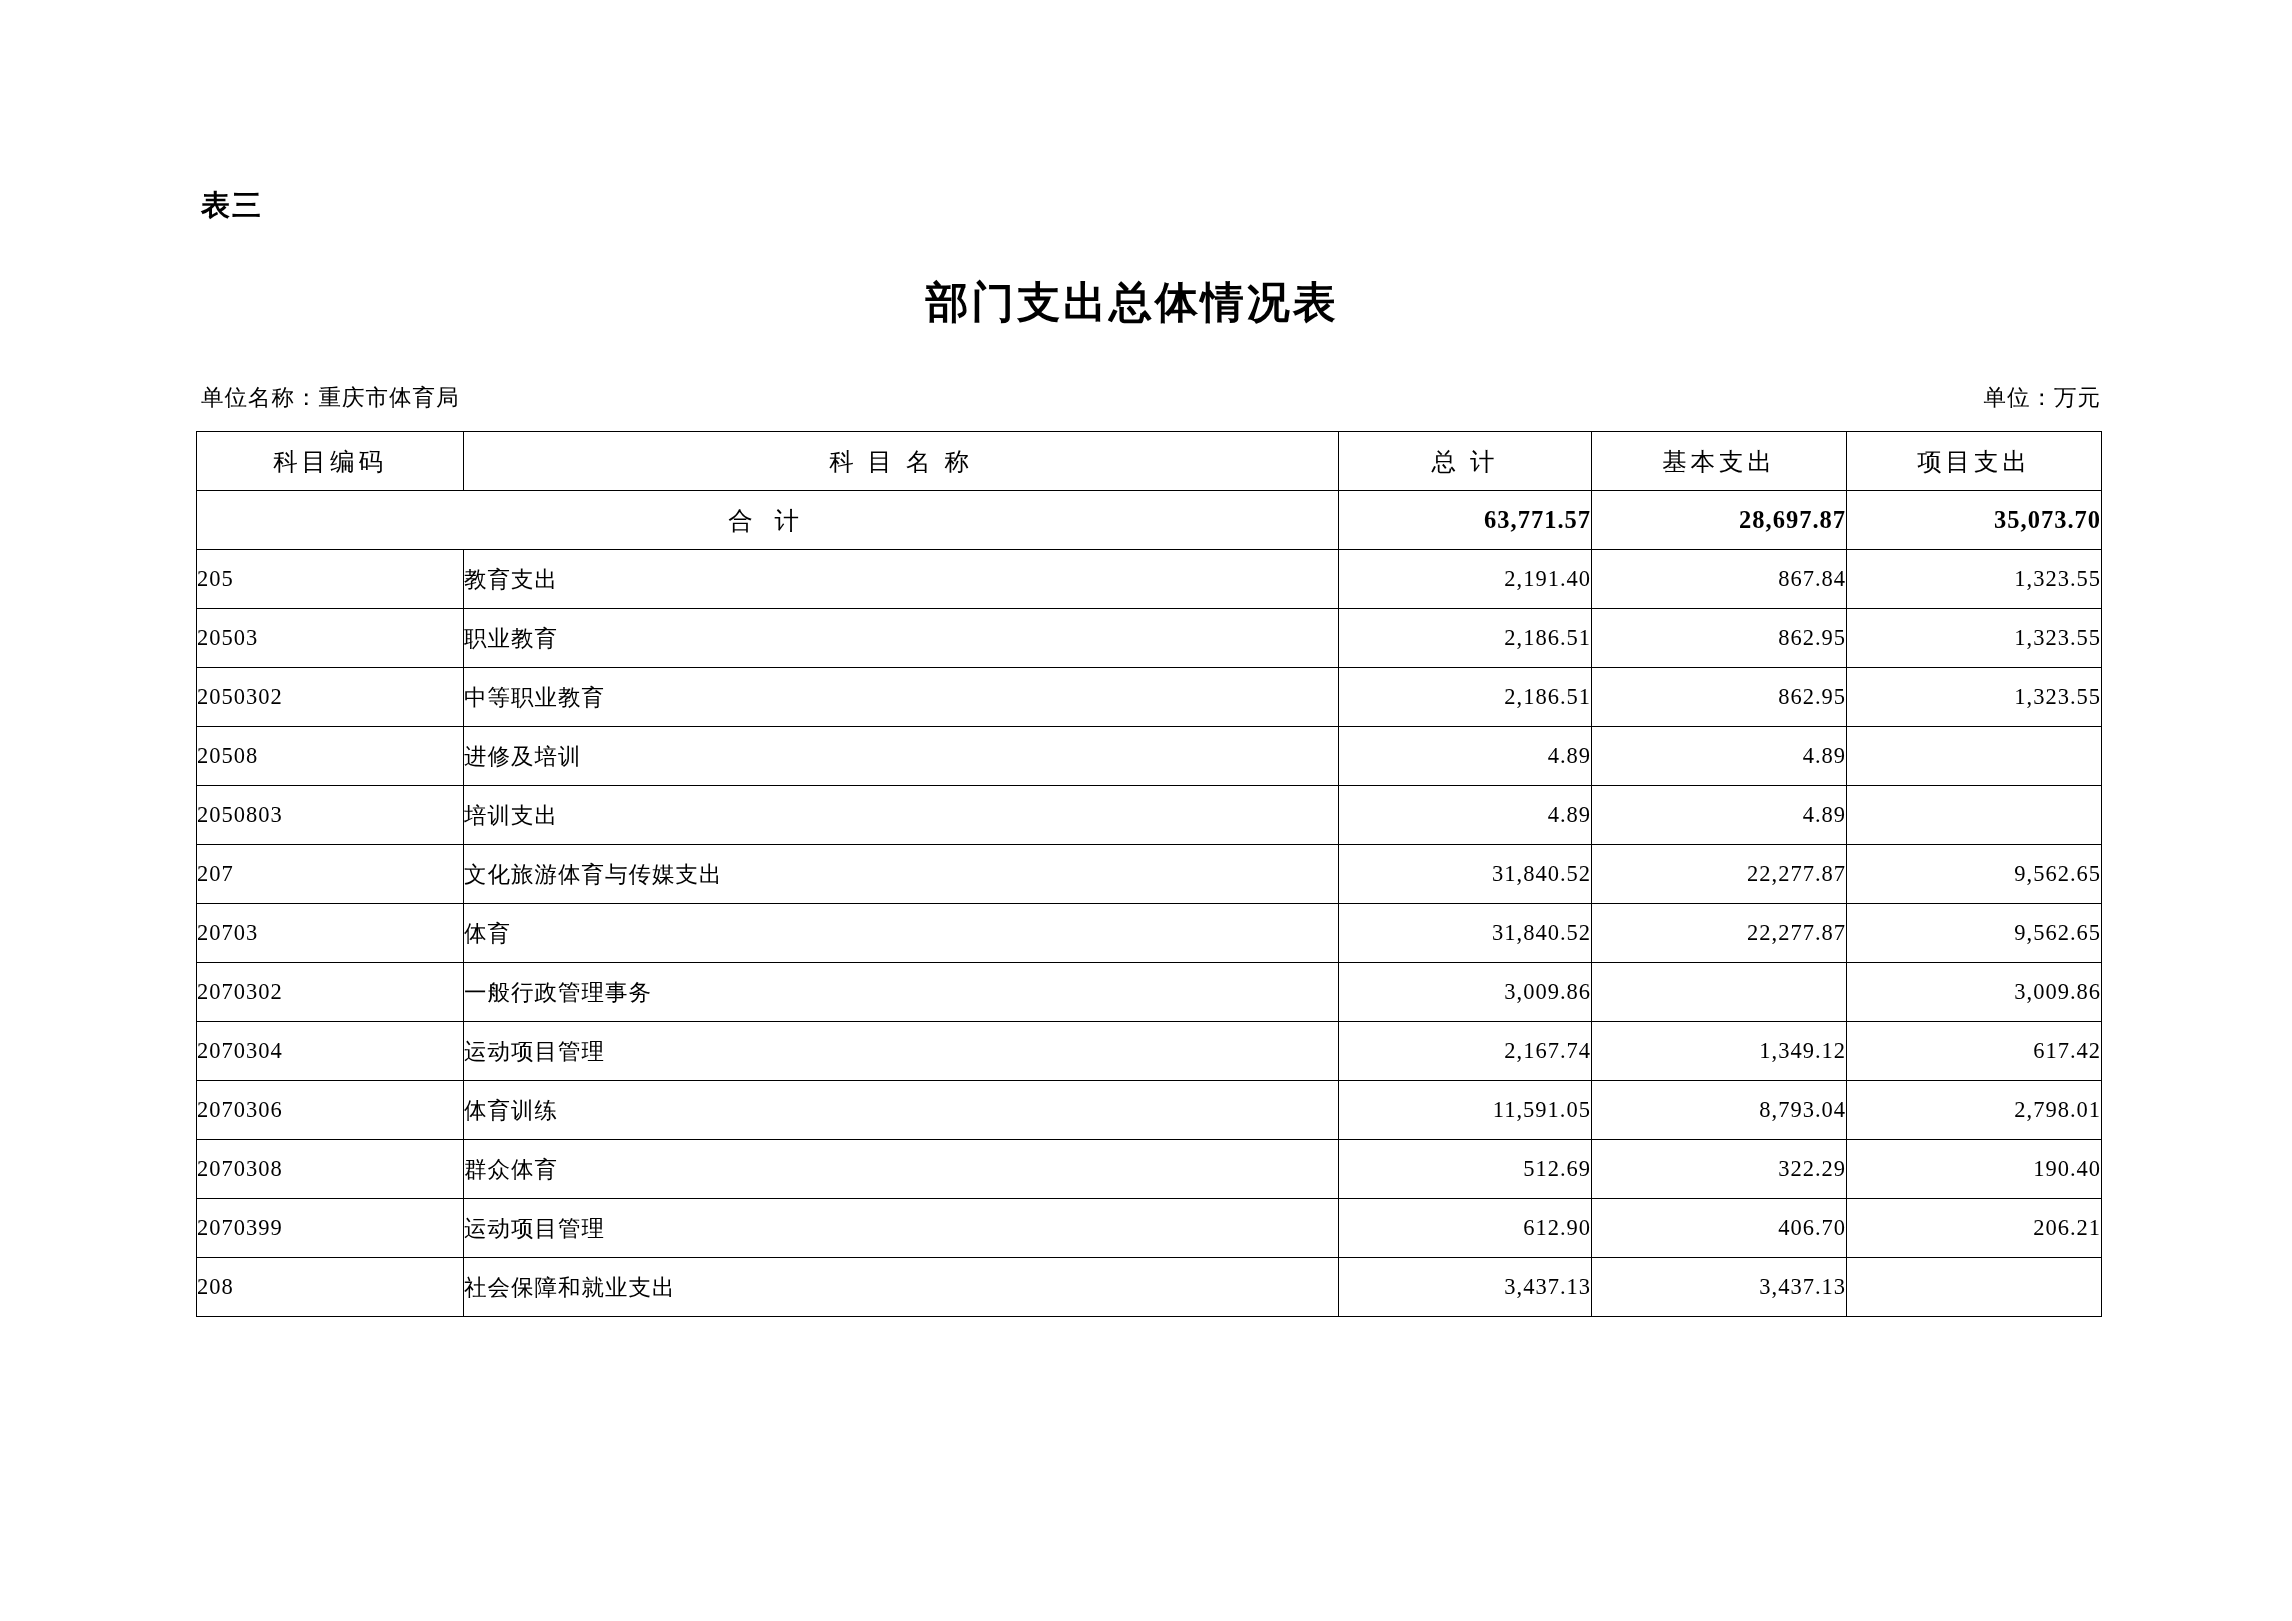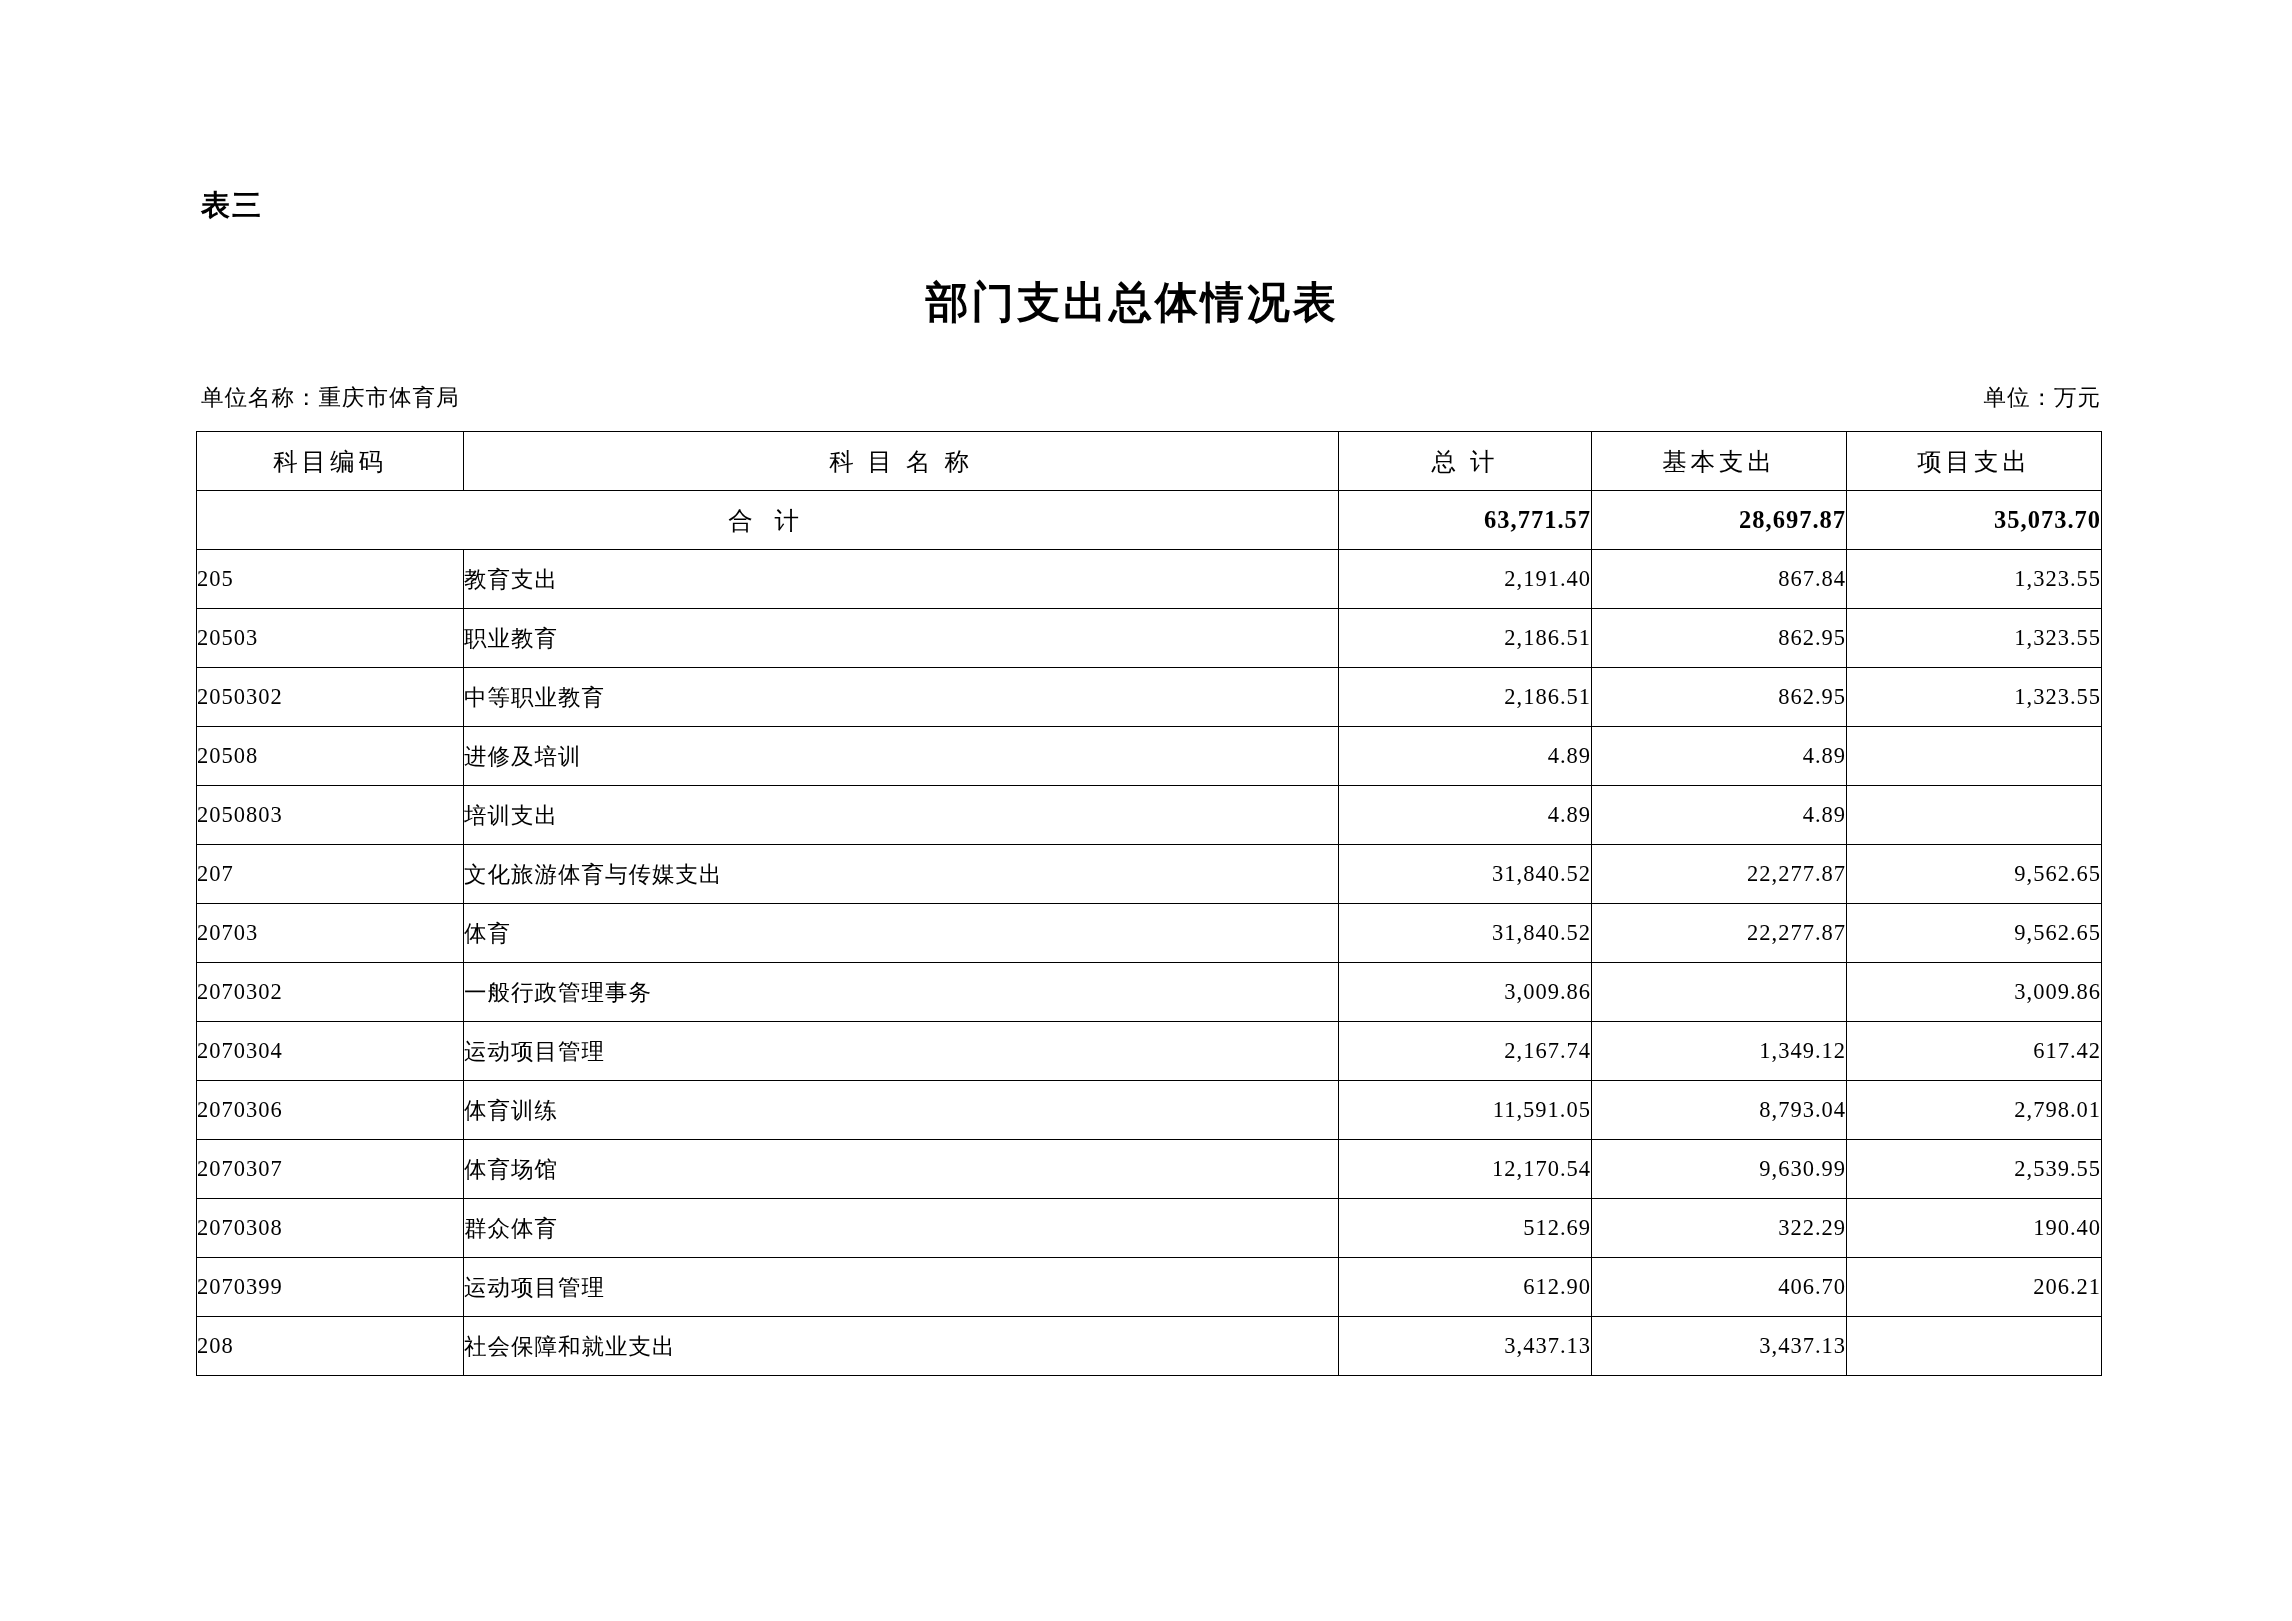--- a/index.html
+++ b/index.html
@@ -218,27 +218,20 @@
           <td class="num">617.42</td>
         </tr>
         <tr>
           <td class="code ind2">2070306</td>
           <td class="name nind2">体育训练</td>
           <td class="num">11,591.05</td>
           <td class="num">8,793.04</td>
           <td class="num">2,798.01</td>
         </tr>
         <tr>
-          <td class="code ind2">2070307</td>
-          <td class="name nind2">体育场馆</td>
-          <td class="num">12,170.54</td>
-          <td class="num">9,630.99</td>
-          <td class="num">2,539.55</td>
-        </tr>
-        <tr>
           <td class="code ind2">2070308</td>
           <td class="name nind2">群众体育</td>
           <td class="num">512.69</td>
           <td class="num">322.29</td>
           <td class="num">190.40</td>
         </tr>
         <tr>
           <td class="code ind2">2070399</td>
           <td class="name nind2">运动项目管理</td>
           <td class="num">612.90</td>

